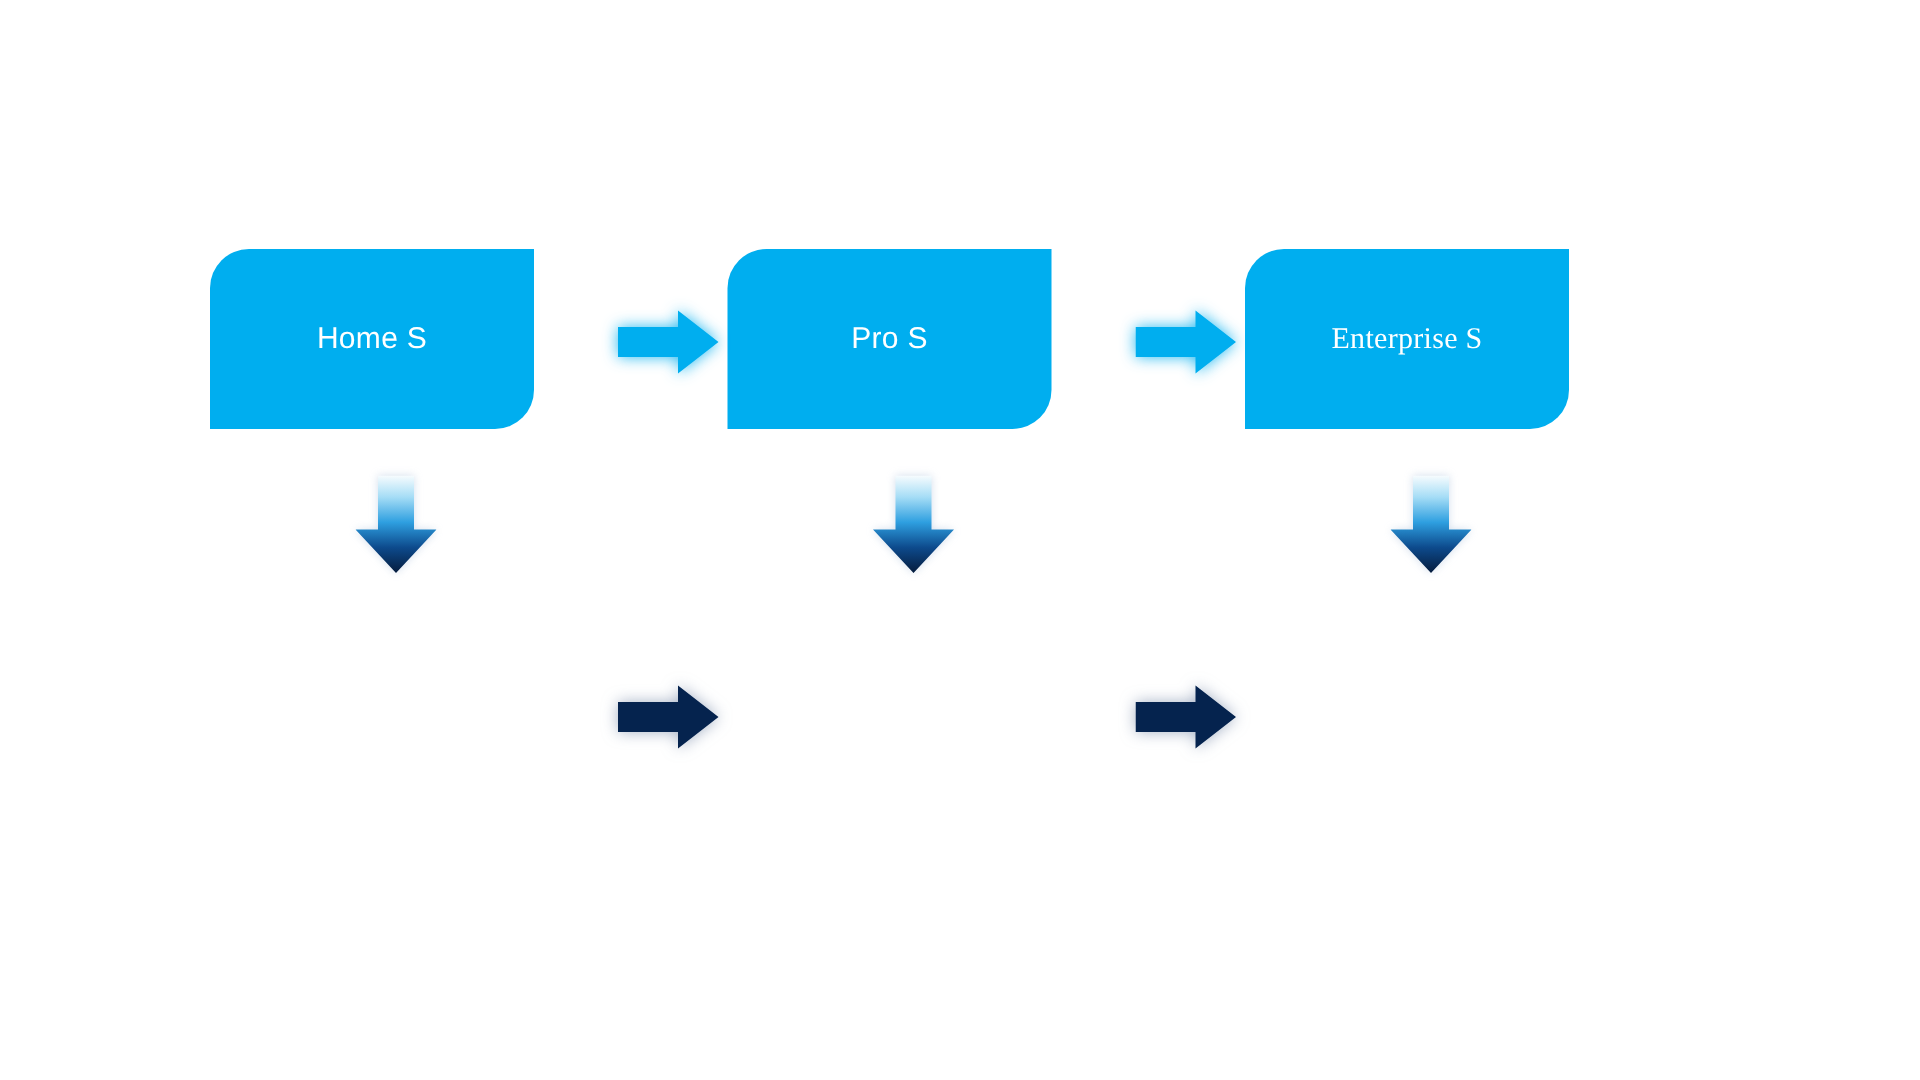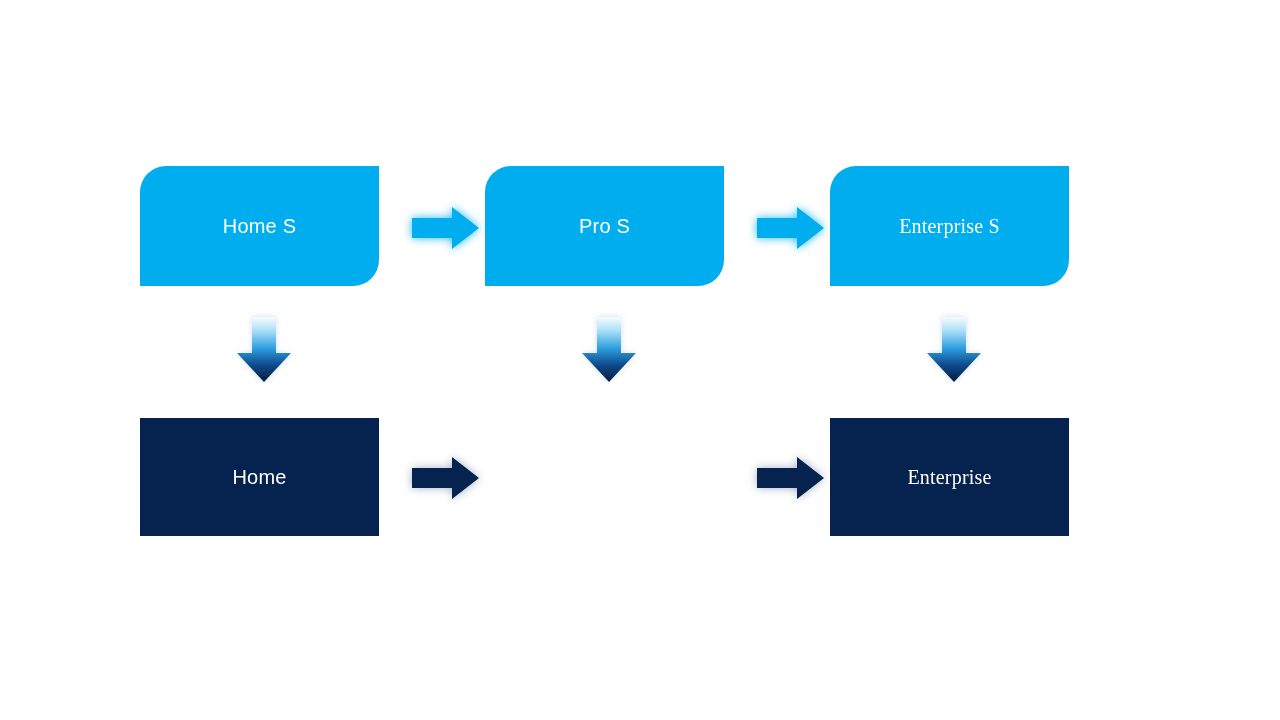--- a/index.html
+++ b/index.html
@@ -6,21 +6,21 @@
   .canvas {
     position: relative;
     width: 1280px;
     height: 720px;
     background: #ffffff;
     font-family: "Liberation Sans", sans-serif;
     overflow: hidden;
   }
   .node {
     position: absolute;
-    width: 239px;
+    width: 216px;
     display: flex;
     align-items: center;
     justify-content: center;
     color: #ffffff;
     font-size: 20px;
     font-weight: 400;
     letter-spacing: 0.2px;
   }
   .node.top {
     top: 166px;
@@ -73,26 +73,20 @@
   <div class="node top col1">
     <span>Home S</span>
   </div>
   <div class="node top col2">
     <span>Pro S</span>
   </div>
   <div class="node top col3">
     <span>Enterprise S</span>
   </div>
 
-  <div class="node bottom col1">
-    <span>Home</span>
-  </div>
-  <div class="node bottom col3">
-    <span>Enterprise</span>
-  </div>
 
   <svg class="arrow-right top-row gap1" viewBox="0 0 68 48" aria-hidden="true">
     <polygon points="0,14 40,14 40,3 67,24 40,45 40,34 0,34" fill="#00AEEF"></polygon>
   </svg>
   <svg class="arrow-right top-row gap2" viewBox="0 0 68 48" aria-hidden="true">
     <polygon points="0,14 40,14 40,3 67,24 40,45 40,34 0,34" fill="#00AEEF"></polygon>
   </svg>
 
   <svg class="arrow-right bottom-row gap1" viewBox="0 0 68 48" aria-hidden="true">
     <polygon points="0,14 40,14 40,3 67,24 40,45 40,34 0,34" fill="#05234E"></polygon>

